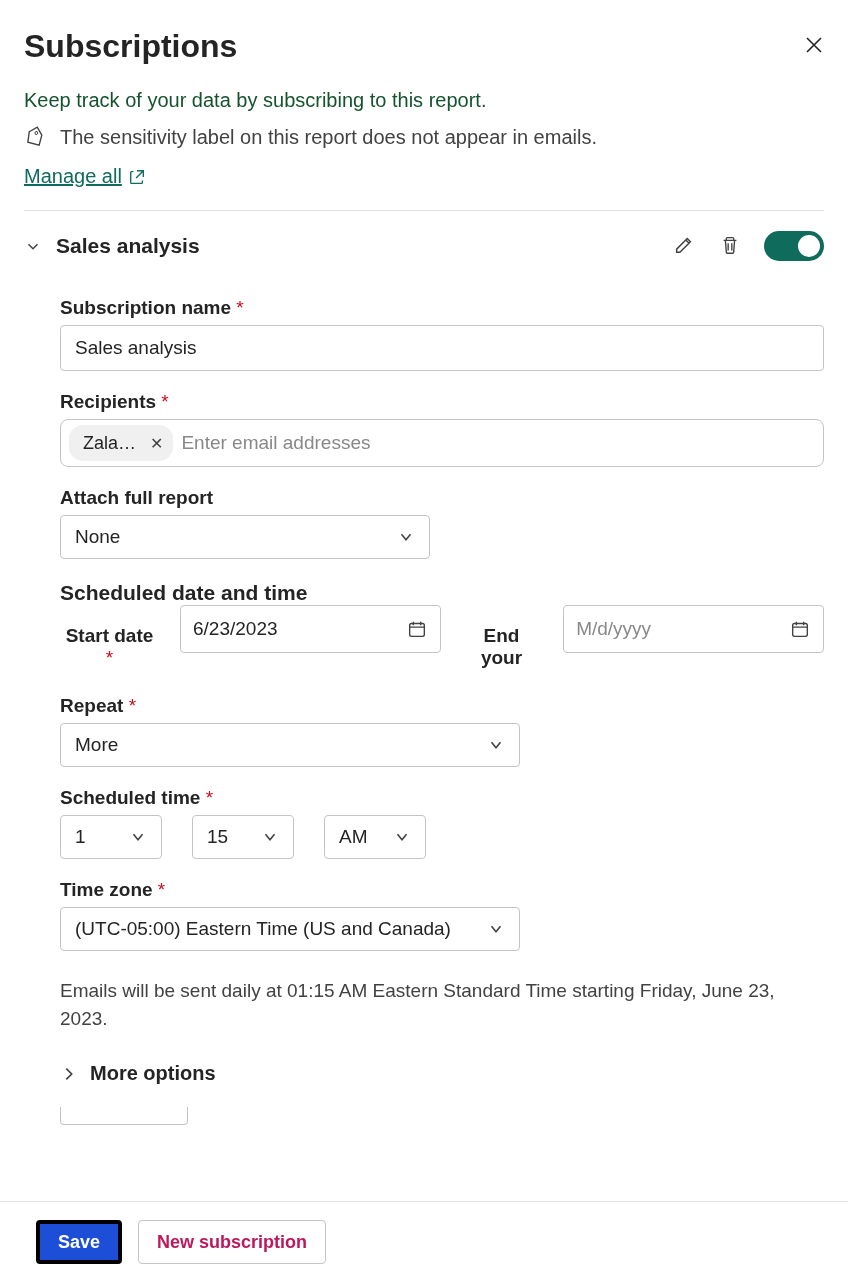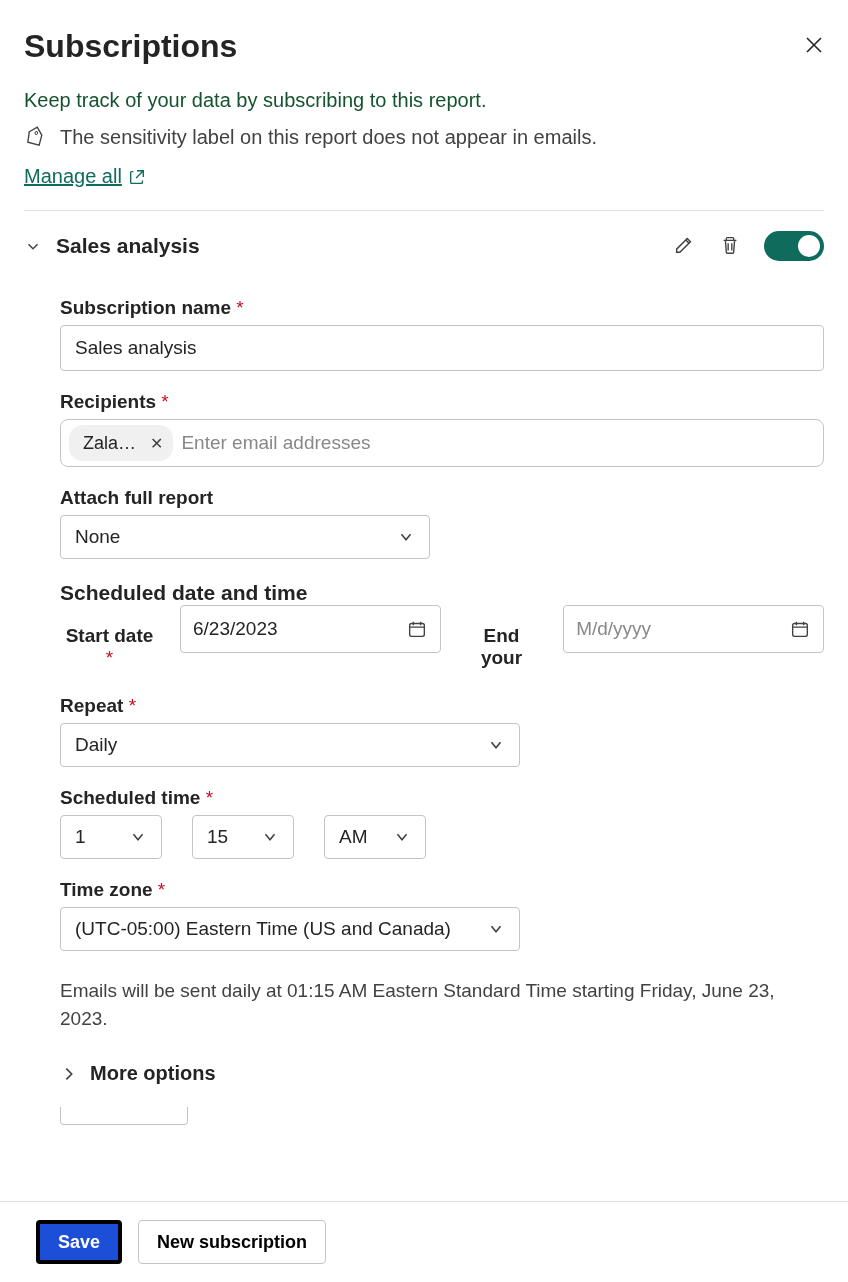--- a/index.html
+++ b/index.html
@@ -115,21 +115,21 @@
     position:absolute; bottom:0; left:0; right:0;
     border-top:1px solid #e1e1e1;
     padding:18px 10px 18px 36px;
     display:flex; gap:16px; background:#fff;
   }
   .btn {
     height:44px; border-radius:4px; font-size:18px; font-weight:600;
     padding:0 18px; cursor:pointer;
   }
   .btn-primary { background:#1d4ed8; color:#fff; border:4px solid #000000;}
-  .btn-secondary { background:#fff; color:#000000; border:1px solid #c4c4c4;}
+  .btn-secondary { background:#fff; color:#be185d; border:1px solid #c4c4c4;}
   .truncated-box {
     width:128px; height:18px; border:1px solid #c4c4c4; border-top:none; border-radius:0 0 4px 4px;
     margin-left:0; margin-top:22px;
   }
 </style>
 </head>
 <body>
 
 <div class="page">
   <div class="header-row">
@@ -221,21 +221,21 @@
           <svg viewBox="0 0 24 24">
               <rect x="4" y="6" width="16" height="14" rx="2" stroke-width="1.5"></rect>
               <path d="M4 10 H20 M8 4 V8 M16 4 V8" stroke-width="1.5"></path>
             </svg>
         </div>
       </div>
     </div>
 
     <div class="field-label req">Repeat</div>
     <div class="select w-460">
-      <span>Daily</span>
+      <span>More</span>
       <svg viewBox="0 0 20 20">
           <path d="M5 7 L10 13 L15 7" stroke-width="1.8"></path>
         </svg>
     </div>
 
     <div class="field-label req">Scheduled time</div>
     <div class="row" style="gap:30px; align-items:center;">
       <div class="select w-sm">
         <span>1</span>
         <svg viewBox="0 0 20 20">

